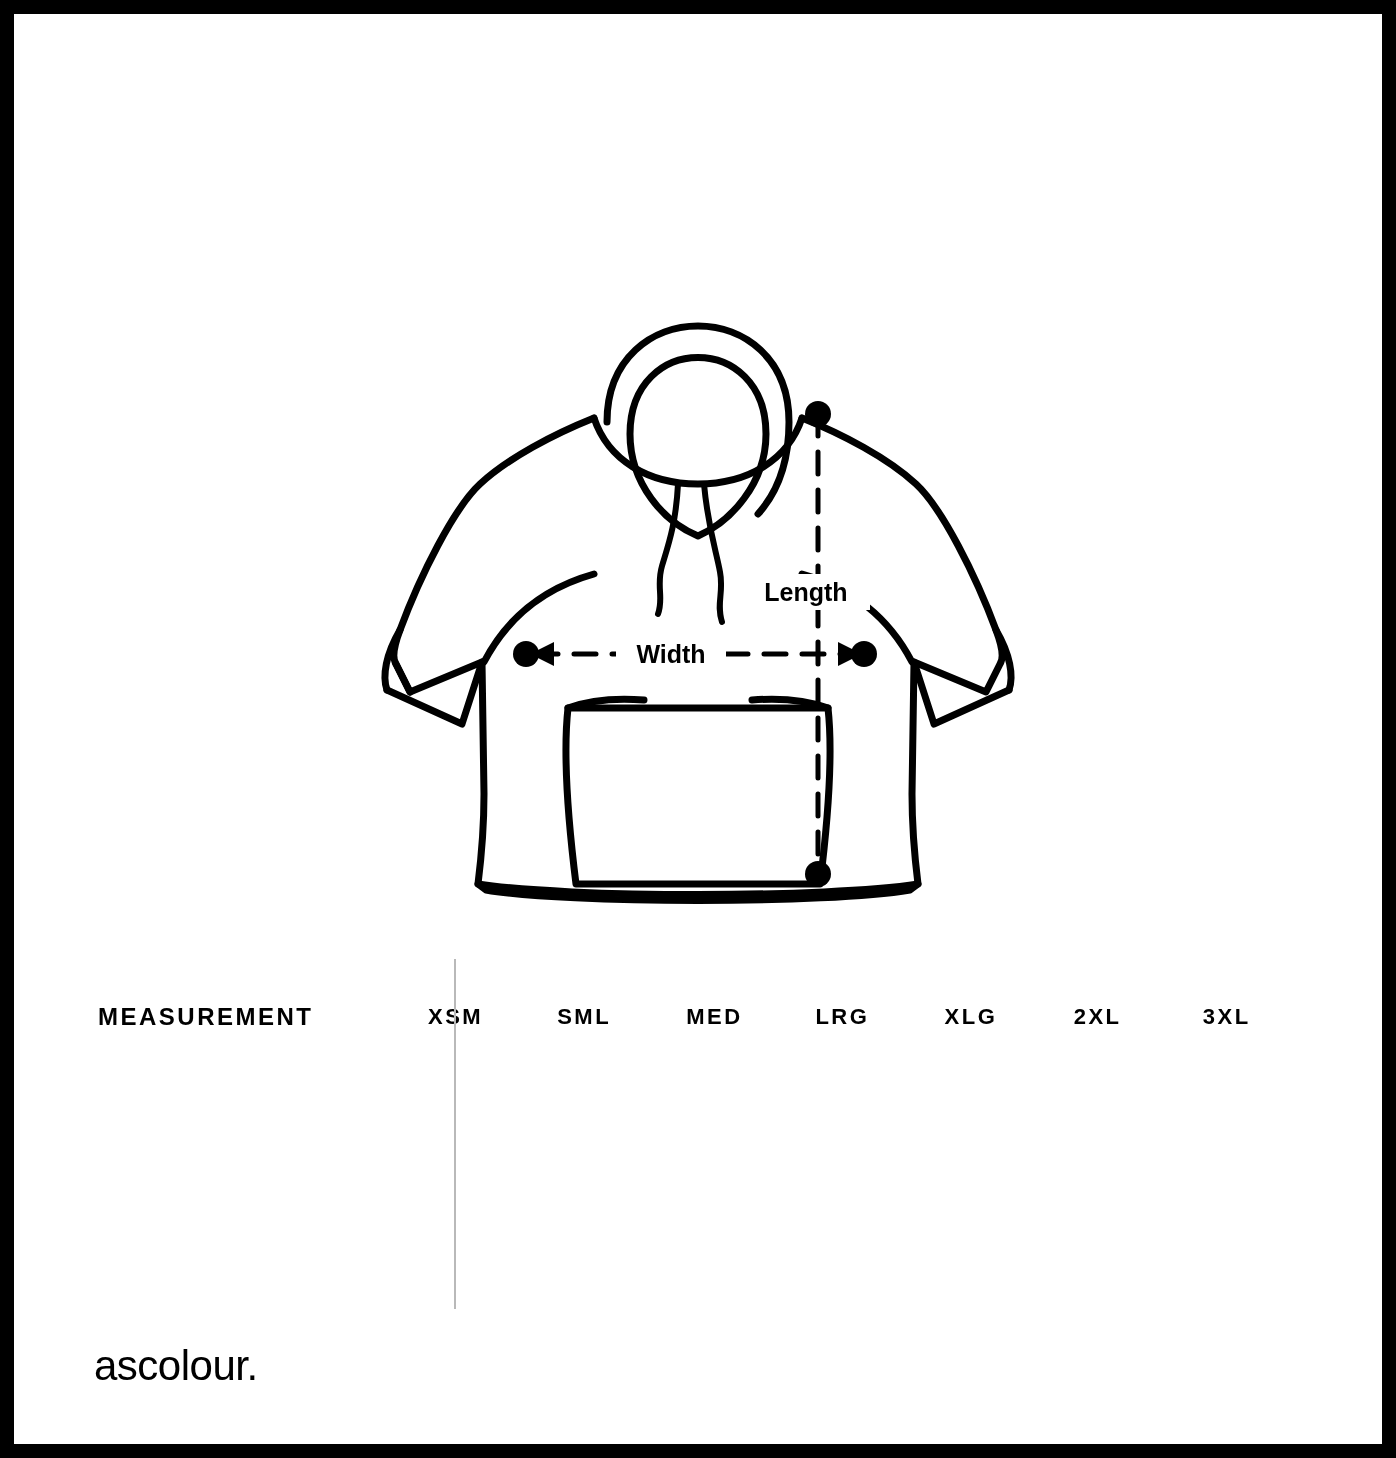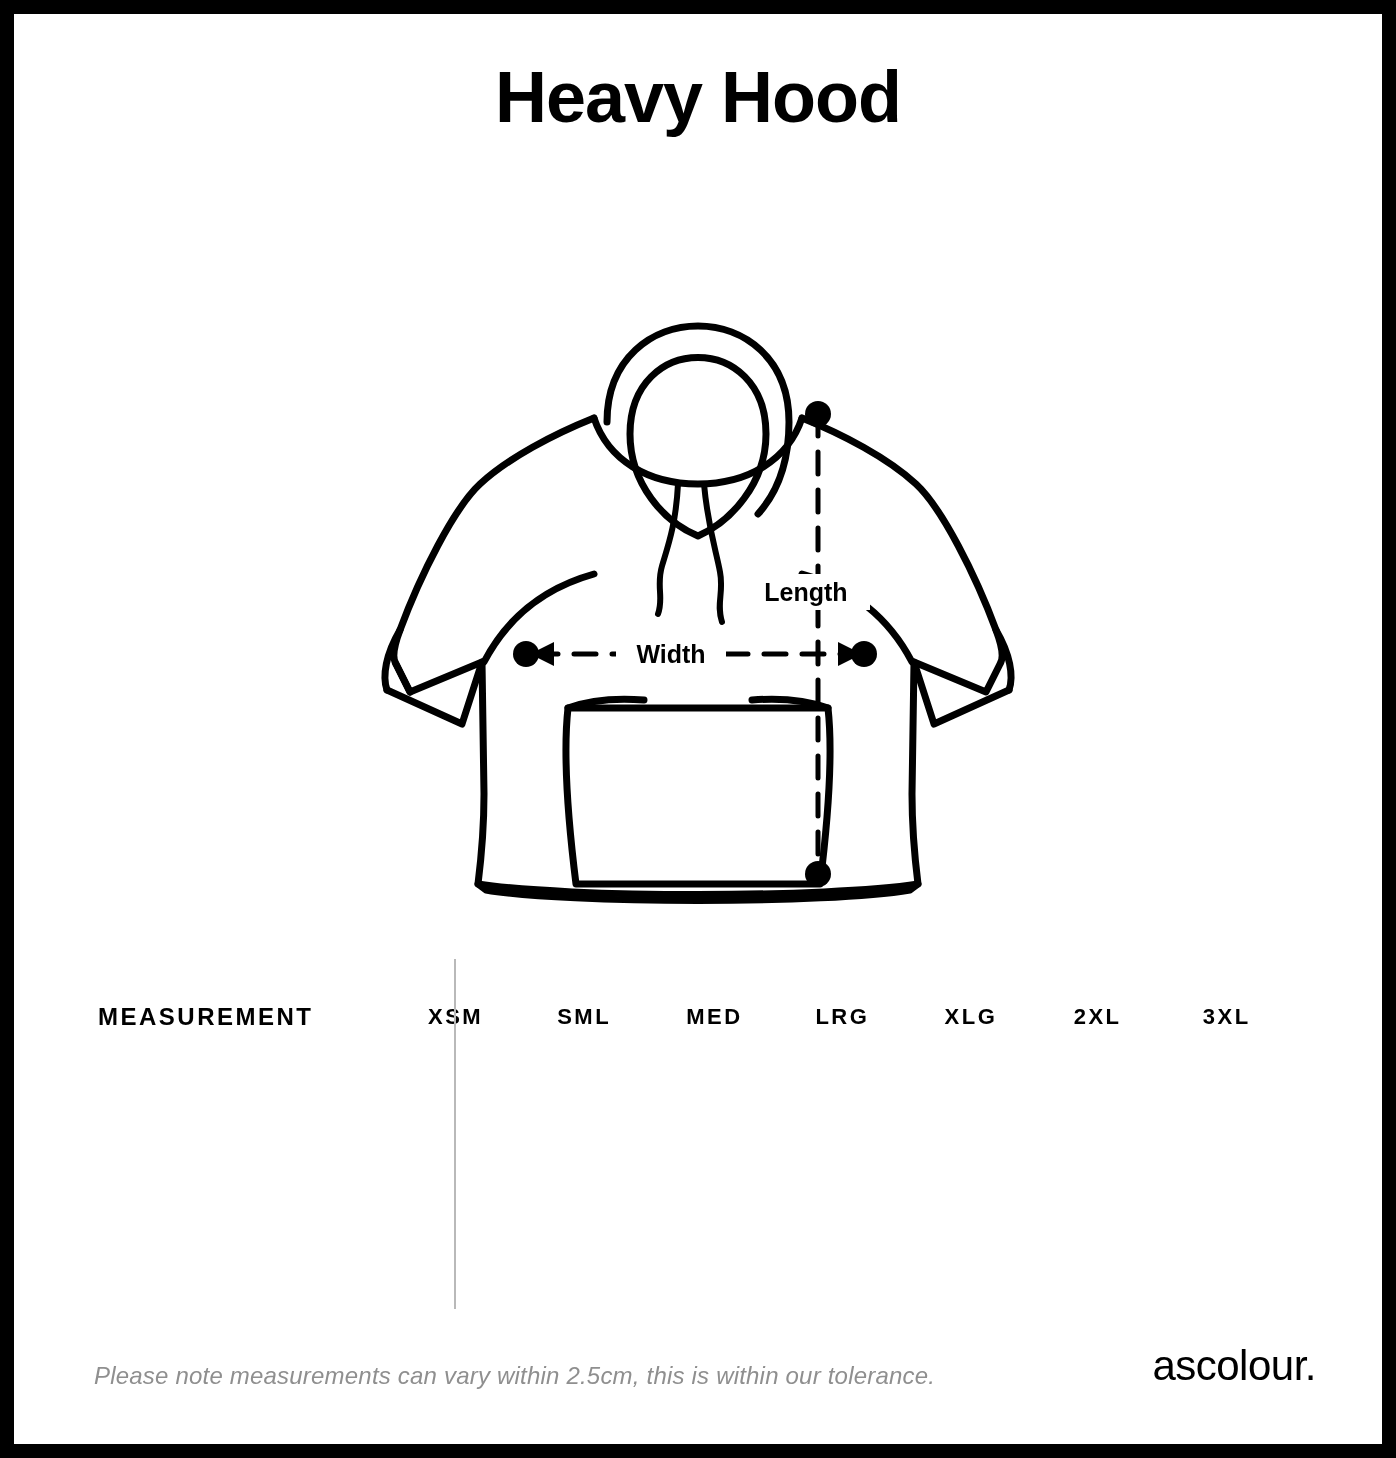--- a/index.html
+++ b/index.html
@@ -129,21 +129,20 @@
     font-size: 25px;
     font-weight: bold;
   }
 </style>
 </head>
 <body>
 
 <div class="page">
   <div class="inner">
 
-    <div class="title">Heavy Hood</div>
 
     <div class="art">
       <svg viewBox="0 0 680 760" width="680" height="760" xmlns="http://www.w3.org/2000/svg">
         <g fill="none" stroke="#000000" stroke-width="7" stroke-linejoin="round" stroke-linecap="round">
 
           <path d="M249 238 C 249 110, 431 110, 431 238 C 431 280, 418 310, 400 330"></path>
 
           <path d="M272 250 C 272 148, 408 148, 408 250 C 408 300, 372 338, 340 352 C 306 338, 272 300, 272 250 Z"></path>
 
           <path d="M236 234
@@ -222,18 +221,17 @@
             <th class="size-head">2XL</th>
             <th class="size-head">3XL</th>
           </tr>
         </thead>
         <tbody>
         </tbody>
       </table>
     </div>
 
     <div class="footer">
-      <div class="note">Please note measurements can vary within 2.5cm, this is within our tolerance.</div>
       <div class="brand">ascolour.</div>
     </div>
 
   </div>
 </div>
 
 </body></html>

